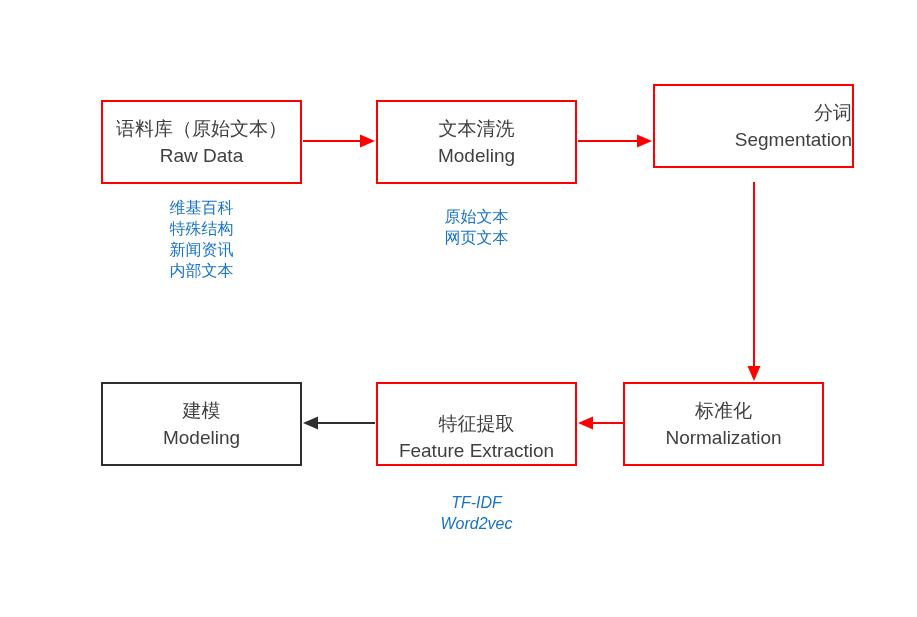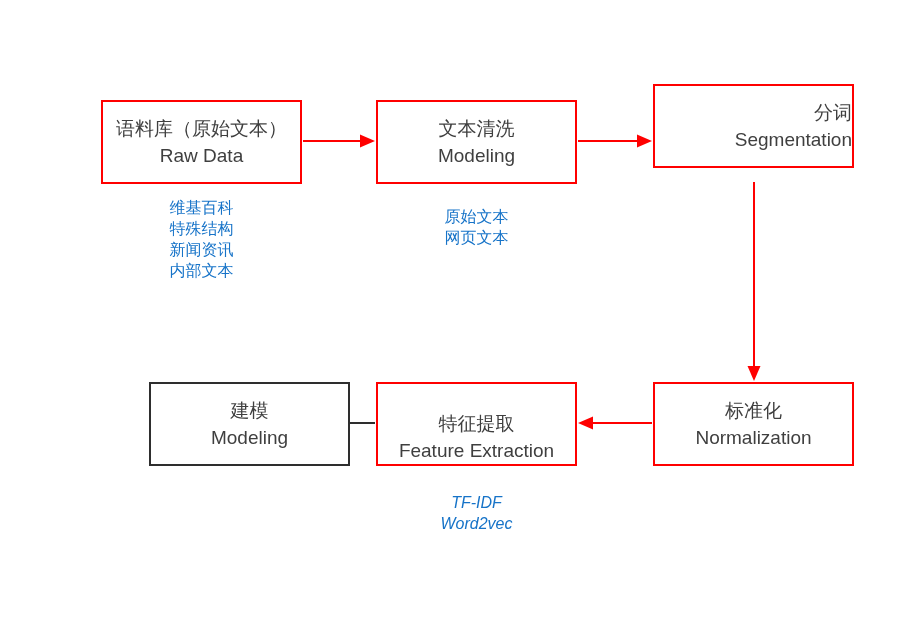--- a/index.html
+++ b/index.html
@@ -83,31 +83,31 @@
   <div class="node red" style="left:376px; top:100px;">
     <div class="node-title">文本清洗</div>
     <div class="node-subtitle">Modeling</div>
   </div>
 
   <div class="node red" style="left:653px; top:84px;align-items:flex-end;">
     <div class="node-title">分词</div>
     <div class="node-subtitle">Segmentation</div>
   </div>
 
-  <div class="node red" style="left:653px; top:382px;">
+  <div class="node red" style="left:623px; top:382px;">
     <div class="node-title">标准化</div>
     <div class="node-subtitle">Normalization</div>
   </div>
 
   <div class="node red" style="left:376px; top:382px;justify-content:flex-end;">
     <div class="node-title">特征提取</div>
     <div class="node-subtitle">Feature Extraction</div>
   </div>
 
-  <div class="node black" style="left:101px; top:382px;margin-left:48px;">
+  <div class="node black" style="left:101px; top:382px;">
     <div class="node-title">建模</div>
     <div class="node-subtitle">Modeling</div>
   </div>
 
   <div class="annot" style="left:101px; top:197px;">
     <div>维基百科</div>
     <div>特殊结构</div>
     <div>新闻资讯</div>
     <div>内部文本</div>
   </div>

